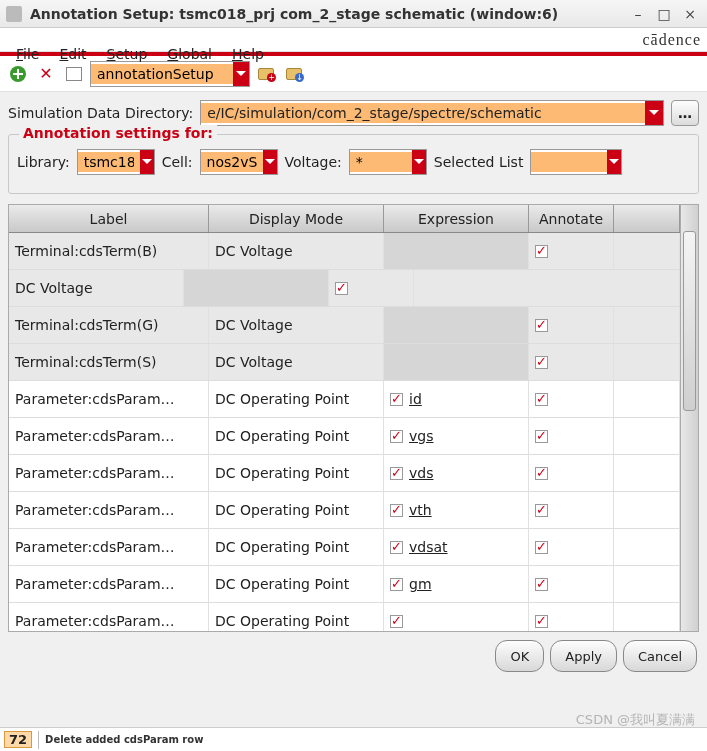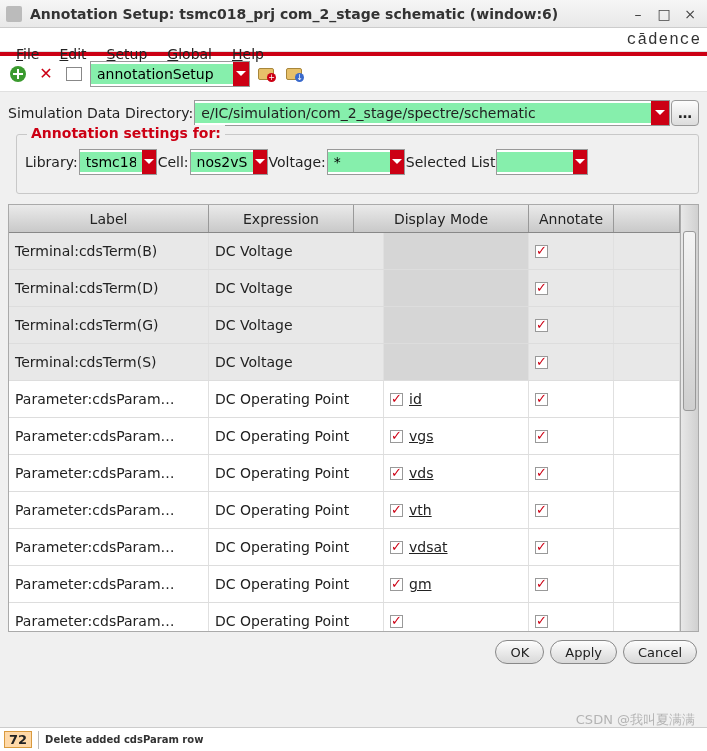--- a/index.html
+++ b/index.html
@@ -3,44 +3,44 @@
 <meta charset="utf-8">
 <style>
   * { box-sizing: border-box; font-family: "DejaVu Sans", "Liberation Sans", Arial, sans-serif; }
   body { margin:0; padding:0; width:707px; height:751px; background:#f0f0f0; font-size:14px; color:#222; overflow:hidden; }
 
   
   .titlebar { display:flex; align-items:center; height:28px; background:linear-gradient(#f6f6f6,#e8e8e8); border-bottom:1px solid #ccc; padding:12px 6px; }
   .titlebar .appicon { width:16px; height:16px; background:#bbb; margin-right:8px; border-radius:2px; }
   .titlebar .title { flex:1; font-size:14px; font-weight:bold; color:#333; }
   .titlebar .winbtn { width:22px; height:20px; margin-left:4px; display:flex; align-items:center; justify-content:center; cursor:pointer; font-size:14px; color:#444; }
-  .brand { font-family:Liberation Mono, monospace; font-size:16px; letter-spacing:1px; color:#333; }
+  .brand { font-family:Liberation Serif, serif; font-size:16px; letter-spacing:1px; color:#333; }
   .redline { height:4px; background:#cc0014; }
 
   
   .menubar { display:flex; align-items:center; height:24px; background:#fff; padding:0 6px; border-bottom:1px solid #e0e0e0; }
   .menuitem { padding:2px 10px; cursor:pointer;margin-top:29px; }
   .menuitem u { text-decoration:underline; }
 
   
   .toolbar { display:flex; align-items:center; height:36px; background:#fff; padding:2px 6px; gap:4px; border-bottom:1px solid #e0e0e0; }
   .tbtn { width:24px; height:24px; border:1px solid transparent; border-radius:3px; display:flex; align-items:center; justify-content:center; cursor:pointer; }
   .combo { display:flex; align-items:center; height:26px; border:1px solid #999; background:#fff; }
-  .combo input, .combo .cval { border:none; padding:2px 6px; background:#86efac; font-size:14px; min-width:0; }
+  .combo input, .combo .cval { border:none; padding:2px 6px; background:#fdba74; font-size:14px; min-width:0; }
   .combo .dd { width:18px; height:100%; background:#cc0014; display:flex; align-items:center; justify-content:center; cursor:pointer; }
   .combo .dd::after { content:""; border:5px solid transparent; border-top-color:#fff; margin-top:4px; }
 
   
   .body { padding:8px 8px 0 8px; background:#f0f0f0; }
-  .row { display:flex; align-items:center; margin-bottom:8px; gap:1px; }
+  .row { display:flex; align-items:center; margin-bottom:8px; gap:7px; }
   .lbl { white-space:nowrap; }
   .ellipsisbtn { width:28px; height:26px; border:1px solid #999; border-radius:4px; background:linear-gradient(#fdfdfd,#dcdcdc); display:flex; align-items:center; justify-content:center; cursor:pointer; font-weight:bold; }
 
   
-  .fs { border:1px solid #c8c8c8; border-radius:3px; margin:4px 0 10px 8px; padding:14px 16px 10px 8px; position:relative; }
+  .fs { border:1px solid #c8c8c8; border-radius:3px; margin:4px 0 10px 0; padding:14px 16px 10px 8px; position:relative; }
   .fs .legend { position:absolute; top:-10px; left:10px; background:#f0f0f0; padding:0 4px; color:#cc0014; font-weight:bold; }
   .fs .row { flex-wrap:nowrap; }
 
   
   .tablewrap { position:relative; border:1px solid #aaa; background:#fff; height:428px; display:flex; }
   .tbl { flex:1; overflow:hidden; }
   .thead { display:flex; height:28px; background:linear-gradient(#eaeaea,#c9c9c9); border-bottom:1px solid #888; }
   .th { border-right:1px solid #999; display:flex; align-items:center; justify-content:center; font-size:14px; color:#222;text-align:center; }
   .c-label { width:200px; } .c-mode { width:175px; } .c-expr { width:145px; } .c-ann { width:85px; } .c-rest { flex:1; }
   .trow { display:flex; height:37px; border-bottom:1px solid #ddd; align-items:center; }
@@ -48,21 +48,21 @@
   .td { border-right:1px solid #e0e0e0; height:100%; display:flex; align-items:center; padding:0 6px; overflow:hidden; white-space:nowrap; text-overflow:ellipsis; }
   .td.c-expr, .td.c-ann { padding-left:6px;text-decoration:underline; }
   .chk { width:13px; height:13px; border:1px solid #999; background:#fff; position:relative; display:inline-block; margin-right:6px; }
   .chk.on::after { content:"✓"; position:absolute; top:-3px; left:0; font-size:13px; color:#cc0014; font-weight:bold; }
   .term .td.c-expr { background:#d6d6d6; }
   .vscroll { width:18px; background:linear-gradient(90deg,#e8e8e8,#d0d0d0); border-left:1px solid #aaa; position:relative; }
   .vscroll .thumb { position:absolute; top:26px; left:2px; right:2px; height:180px; background:linear-gradient(#f4f4f4,#cfcfcf); border:1px solid #999; border-radius:3px; }
 
   
   .btnrow { display:flex; justify-content:flex-end; gap:6px; padding:8px 10px 2px 0; }
-  .btn { height:24px; padding:0 14px; border:1px solid #888; border-radius:12px; background:linear-gradient(#fdfdfd,#d8d8d8); cursor:pointer; display:flex; align-items:center; font-size:13px; }
+  .btn { height:32px; padding:0 14px; border:1px solid #888; border-radius:12px; background:linear-gradient(#fdfdfd,#d8d8d8); cursor:pointer; display:flex; align-items:center; font-size:13px; }
 
   
   .watermark { position:absolute; right:12px; bottom:22px; color:rgba(120,120,120,.5); font-size:13px; pointer-events:none; }
   .status { display:flex; align-items:center; height:24px; background:#fff; border-top:1px solid #ccc; padding:0 4px; gap:6px; position:absolute; bottom:0; left:0; right:0;font-weight:bold; }
   .statnum { background:#ffd9a8; border:1px solid #d99a3e; padding:0 4px; font-size:13px; }
   .statsep { border-left:1px solid #bbb; height:18px; }
   .stattext { font-size:10px; color:#333; }
 
   
   .ico-plus { width:16px;height:16px;border-radius:8px;background:#3a9a2e;position:relative; }
@@ -158,39 +158,38 @@
         <input style="width: 100%;" value="">
         <div class="dd"></div>
       </div>
     </div>
   </div>
 
   <div class="tablewrap">
     <div class="tbl">
       <div class="thead">
         <div class="th c-label">Label</div>
+        <div class="th c-mode">Display Mode</div>
         <div class="th c-expr">Expression</div>
-        <div class="th c-mode">Display Mode</div>
         <div class="th c-ann">Annotate</div>
         <div class="th c-rest"></div>
       </div>
       <div id="tbody">
           <div class="trow term">
             <div class="td c-label">Terminal:cdsTerm(B)</div>
             <div class="td c-mode">DC Voltage</div>
             <div class="td c-expr">
               <span></span>
             </div>
             <div class="td c-ann">
               <span class="chk on"></span>
             </div>
             <div class="td c-rest"></div>
           </div>
           <div class="trow term">
-            <div class="td c-label">Terminal:cdsTerm(D)</div>
             <div class="td c-mode">DC Voltage</div>
             <div class="td c-expr">
               <span></span>
             </div>
             <div class="td c-ann">
               <span class="chk on"></span>
             </div>
             <div class="td c-rest"></div>
           </div>
           <div class="trow term">

